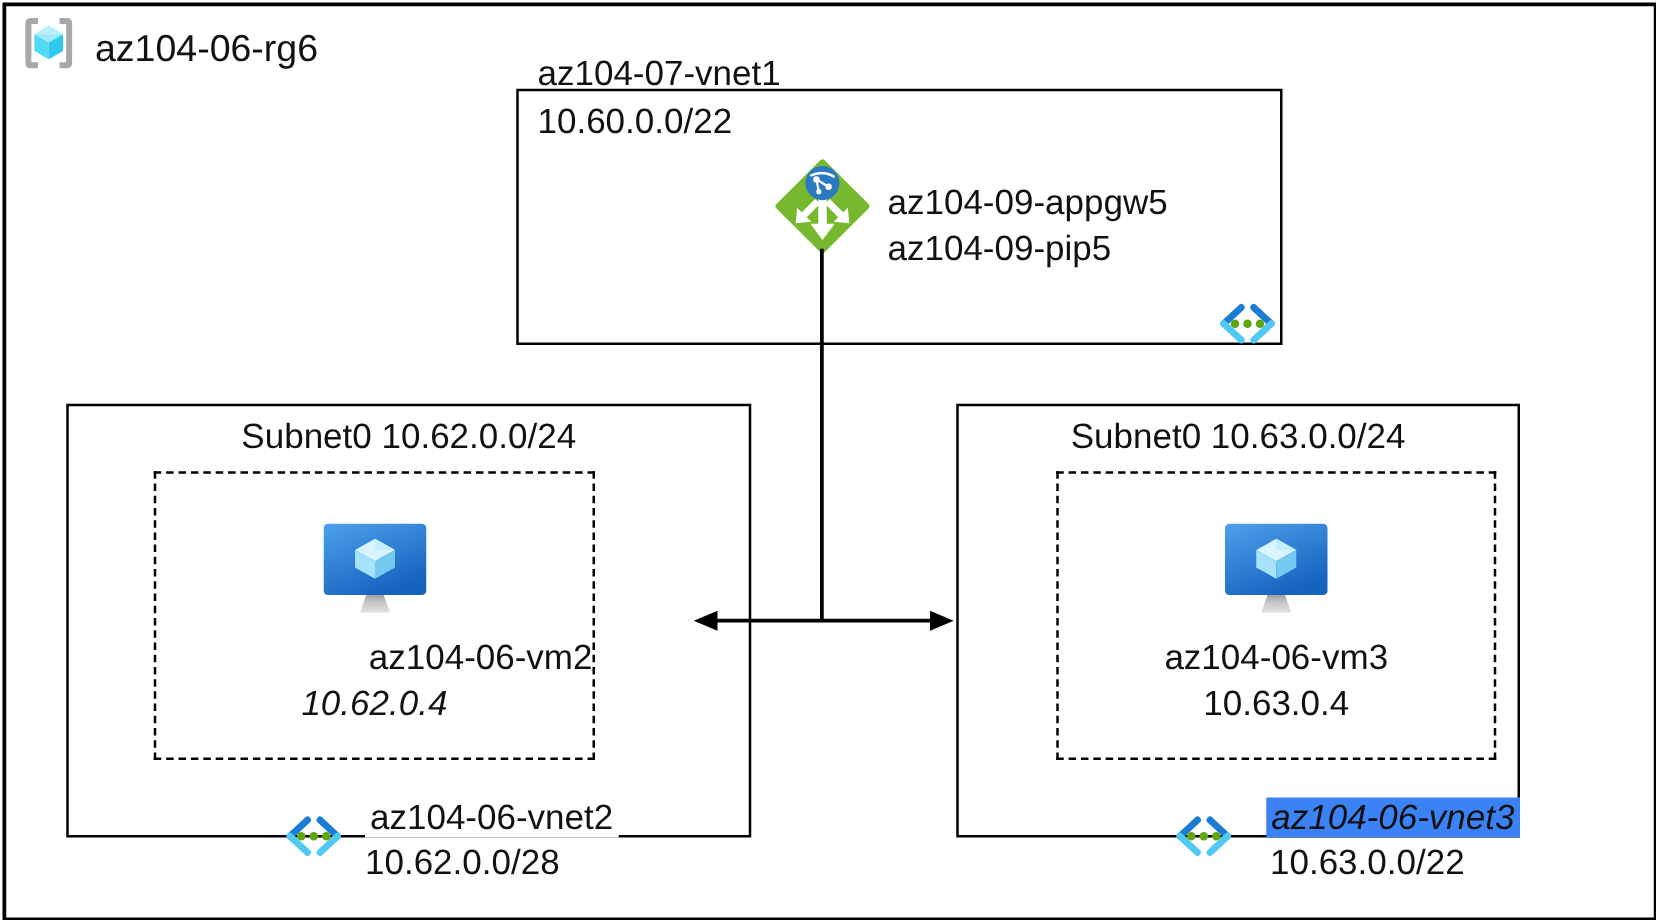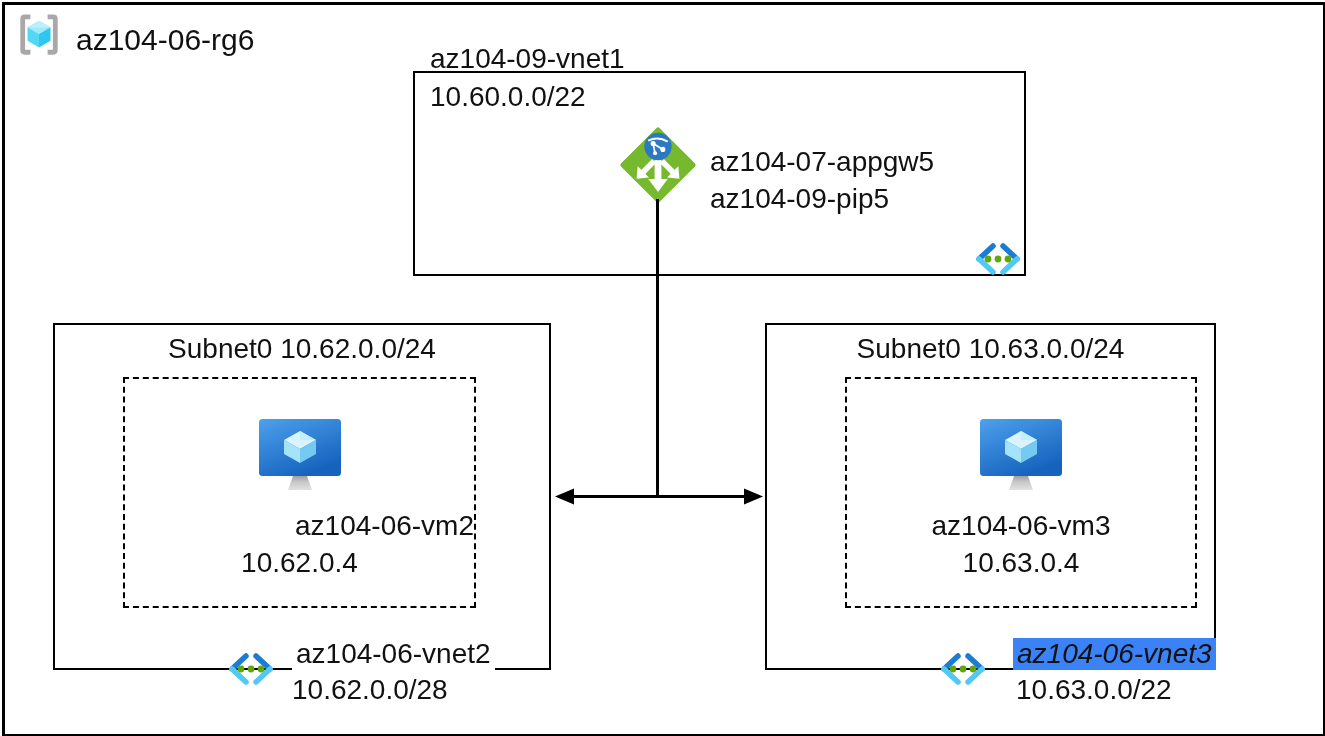--- a/index.html
+++ b/index.html
@@ -72,59 +72,59 @@
       <path d="M15 5 H9 Q7 5 7 7 V40 Q7 42 9 42 H15" fill="none" stroke="#A8A8A8" stroke-width="5" stroke-linejoin="round"></path>
       <path d="M33 5 H39 Q41 5 41 7 V40 Q41 42 39 42 H33" fill="none" stroke="#A8A8A8" stroke-width="5" stroke-linejoin="round"></path>
       <polygon points="24,9 36,16 24,23 12,16" fill="#9FEAF9"></polygon>
       <polygon points="24,9 36,16 24,16.5 12,16" fill="#B9F0FB"></polygon>
       <polygon points="12,16 24,23 24,37 12,30" fill="#50D8F5"></polygon>
       <polygon points="36,16 24,23 24,37 36,30" fill="#2EC8EF"></polygon>
     </svg>
   </div>
   <div class="abs label rg-label" style="left:76px;top:23px;">az104-06-rg6</div>
 
-  <div class="abs label" style="left:430px;top:43px;">az104-09-vnet1</div>
+  <div class="abs label" style="left:430px;top:43px;">az104-07-vnet1</div>
   <div class="abs box" style="left:413px;top:71px;width:613px;height:205px;"></div>
   <div class="abs label" style="left:430px;top:81px;">10.60.0.0/22</div>
 
   <div class="abs" style="left:619px;top:126px;">
     <svg width="78" height="78" viewBox="0 0 80 80">
       <polygon points="40,4 76,40 40,76 4,40" fill="#76B82E" stroke="#76B82E" stroke-width="5" stroke-linejoin="round"></polygon>
       <use href="#agw-arrow" transform="translate(40,33) scale(1,1.12)"></use>
       <use href="#agw-arrow" transform="translate(36,36) rotate(45) scale(0.82)"></use>
       <use href="#agw-arrow" transform="translate(44,36) rotate(-45) scale(0.82)"></use>
       <circle cx="40" cy="21" r="14" fill="#2B79C2"></circle>
       <path d="M30 15 Q40 10 50 16" fill="none" stroke="#fff" stroke-width="2"></path>
       <line x1="35" y1="18" x2="45" y2="24" stroke="#fff" stroke-width="1.8"></line>
       <line x1="35" y1="18" x2="37" y2="28" stroke="#fff" stroke-width="1.8"></line>
       <circle cx="35" cy="18" r="2.6" fill="#fff"></circle>
       <circle cx="45" cy="24" r="2.6" fill="#fff"></circle>
       <circle cx="37" cy="28" r="2.1" fill="#fff"></circle>
     </svg>
   </div>
-  <div class="abs label" style="left:710px;top:146px;">az104-07-appgw5</div>
+  <div class="abs label" style="left:710px;top:146px;">az104-09-appgw5</div>
   <div class="abs label" style="left:710px;top:183px;">az104-09-pip5</div>
 
   <div class="abs" style="left:974px;top:242px;">
     <svg width="48" height="34" viewBox="0 0 48 34">
         <use href="#vnet-chevrons"></use>
       </svg>
   </div>
 
-  <div class="abs box" style="left:53px;top:323px;width:498px;height:347px;">
+  <div class="abs box" style="left:53px;top:323px;width:548px;height:347px;">
     <div class="abs label center-text" style="left:0;top:8px;width:100%;">Subnet0 10.62.0.0/24</div>
   </div>
   <div class="abs dashed-box" style="left:123px;top:377px;width:353px;height:231px;">
     <div class="abs" style="left:133px;top:39px;">
       <svg width="84" height="74" viewBox="0 0 84 74">
           <use href="#vm-machine"></use>
         </svg>
     </div>
     <div class="abs label center-text" style="left:0;top:131px;width:100%;text-align:right;">az104-06-vm2</div>
-    <div class="abs label center-text" style="left:0;top:168px;width:100%;">10.62.0.4</div>
+    <div class="abs label center-text" style="left:0;top:168px;width:100%;font-style:italic;">10.62.0.4</div>
   </div>
   <div class="abs" style="left:227px;top:652px;">
     <svg width="48" height="34" viewBox="0 0 48 34">
         <use href="#vnet-chevrons"></use>
       </svg>
   </div>
   <div class="abs label" style="left:292px;top:638px;background:#fff;padding:0 4px;">az104-06-vnet2</div>
   <div class="abs label" style="left:292px;top:674px;">10.62.0.0/28</div>
 
   <div class="abs box" style="left:765px;top:323px;width:451px;height:347px;">

